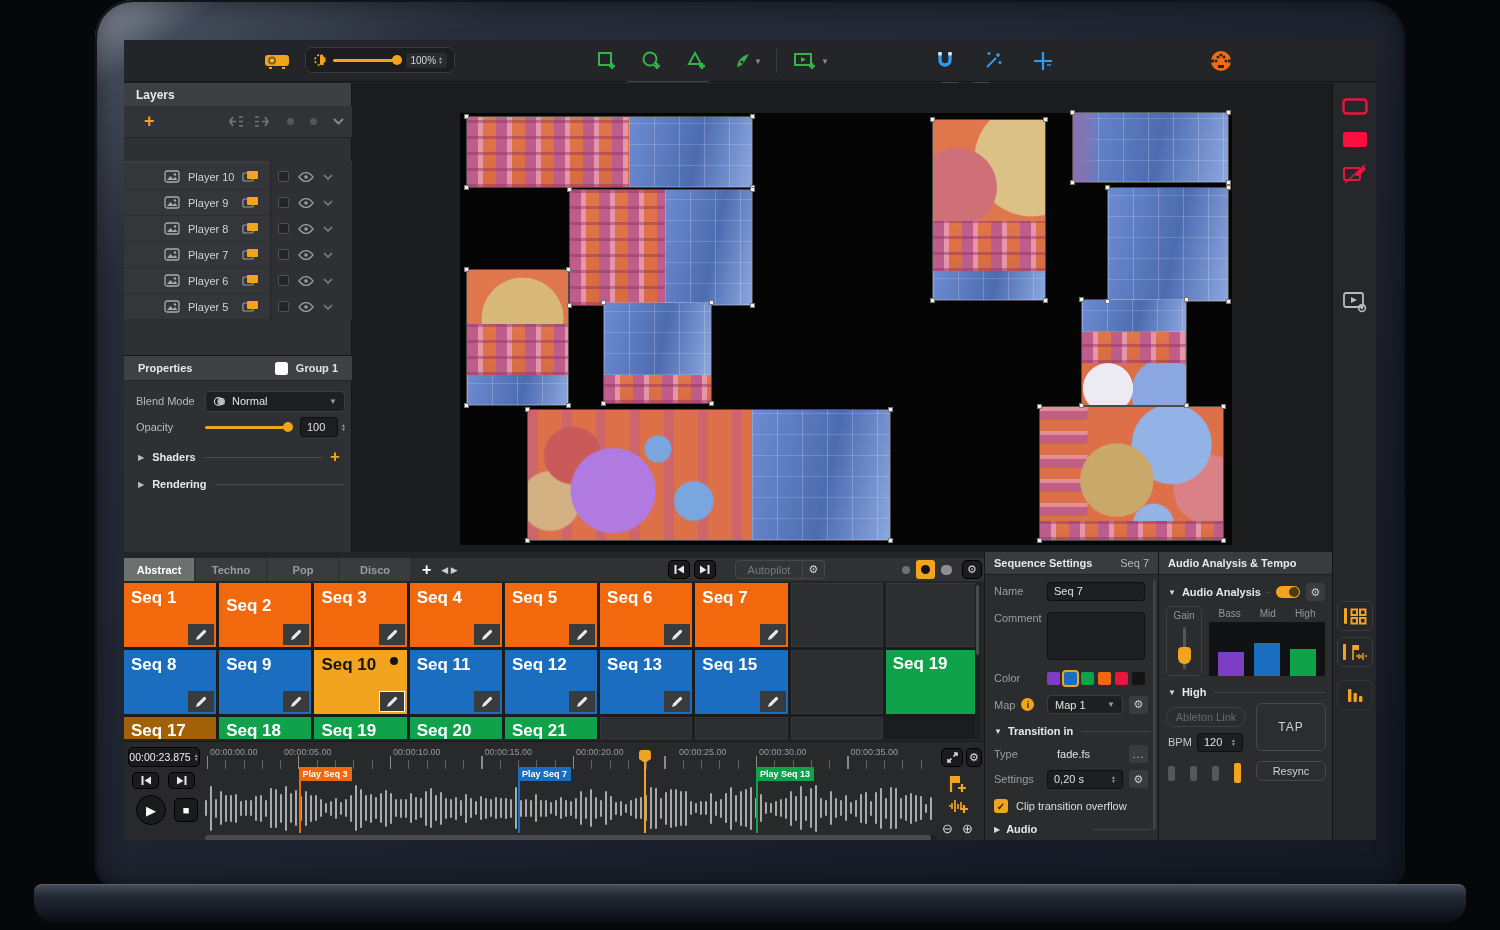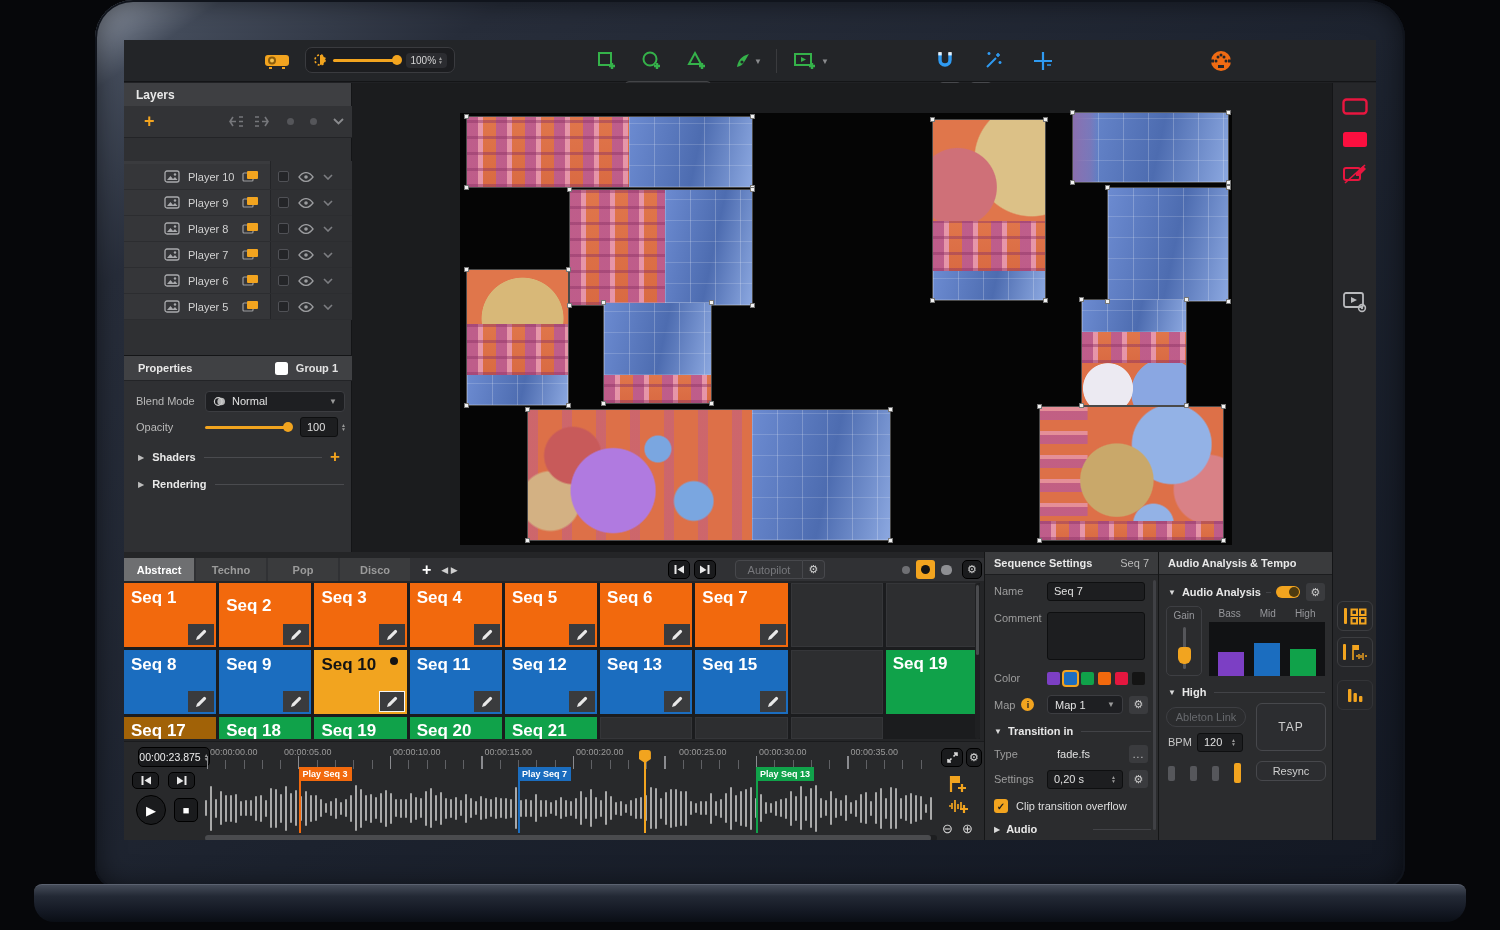--- a/index.html
+++ b/index.html
@@ -852,21 +852,21 @@
           </div>
           <div class="cell"></div>
           <div class="cell"></div>
           <div class="cell"></div>
         </div>
       <div class="abs" style="left:851px;top:31px;width:5px;height:156px;background:#1f2022;border-radius:2px">
           <span style="position:absolute;top:2px;left:1px;width:3px;height:70px;background:#4a4b4e;border-radius:2px;display:block"></span>
         </div>
 
       <div class="timeline">
-        <span class="tlbox abs" style="left:14px;top:5px;width:72px;height:20px;font-size:10.5px">
+        <span class="tlbox abs" style="left:4px;top:5px;width:72px;height:20px;font-size:10.5px">
             <span>00:00:23.875</span>
             <span class="spin" style="margin-left:3px">▲<br>▼</span>
           </span>
         <span class="tlbox abs" style="left:8px;top:30px;width:27px;height:17px">
             <svg width="10" height="9" viewBox="0 0 10 9">
               <path d="M1.5 0v9" stroke="#e9e9e9" stroke-width="2"></path>
               <path d="M10 .5v8L3.5 4.5z" fill="#e9e9e9"></path>
             </svg>
           </span>
         <span class="tlbox abs" style="left:44px;top:30px;width:27px;height:17px">

